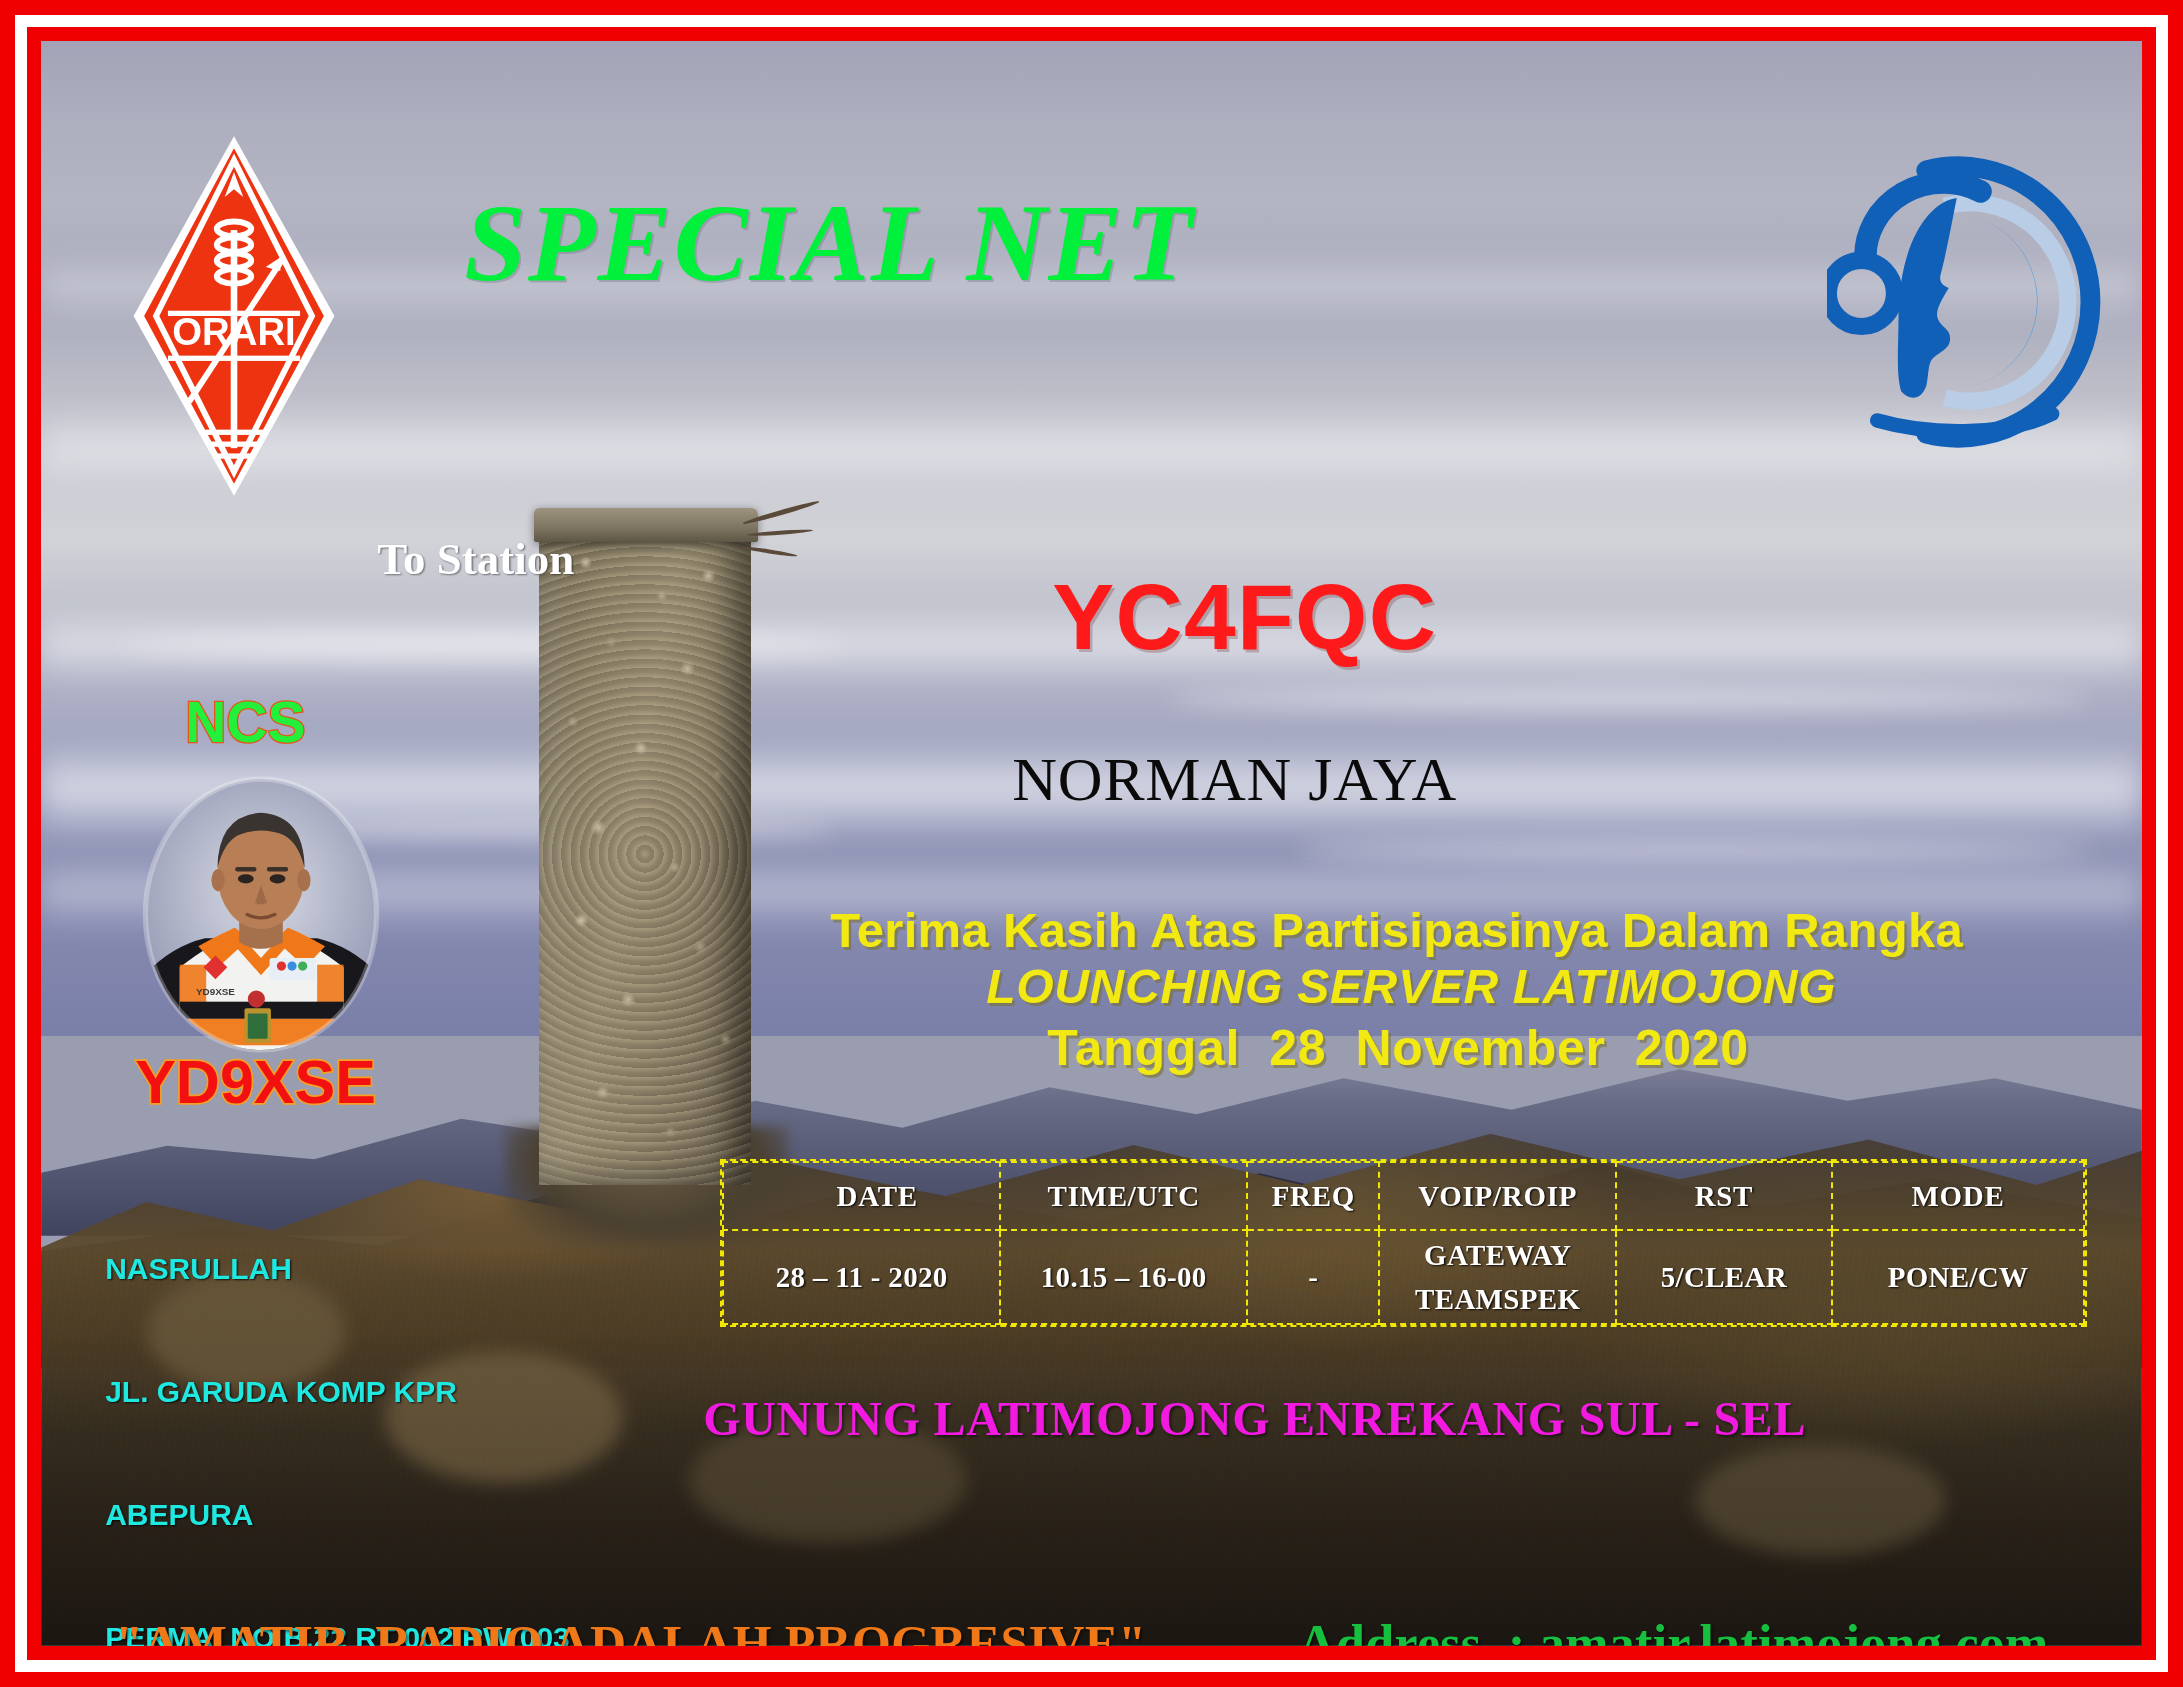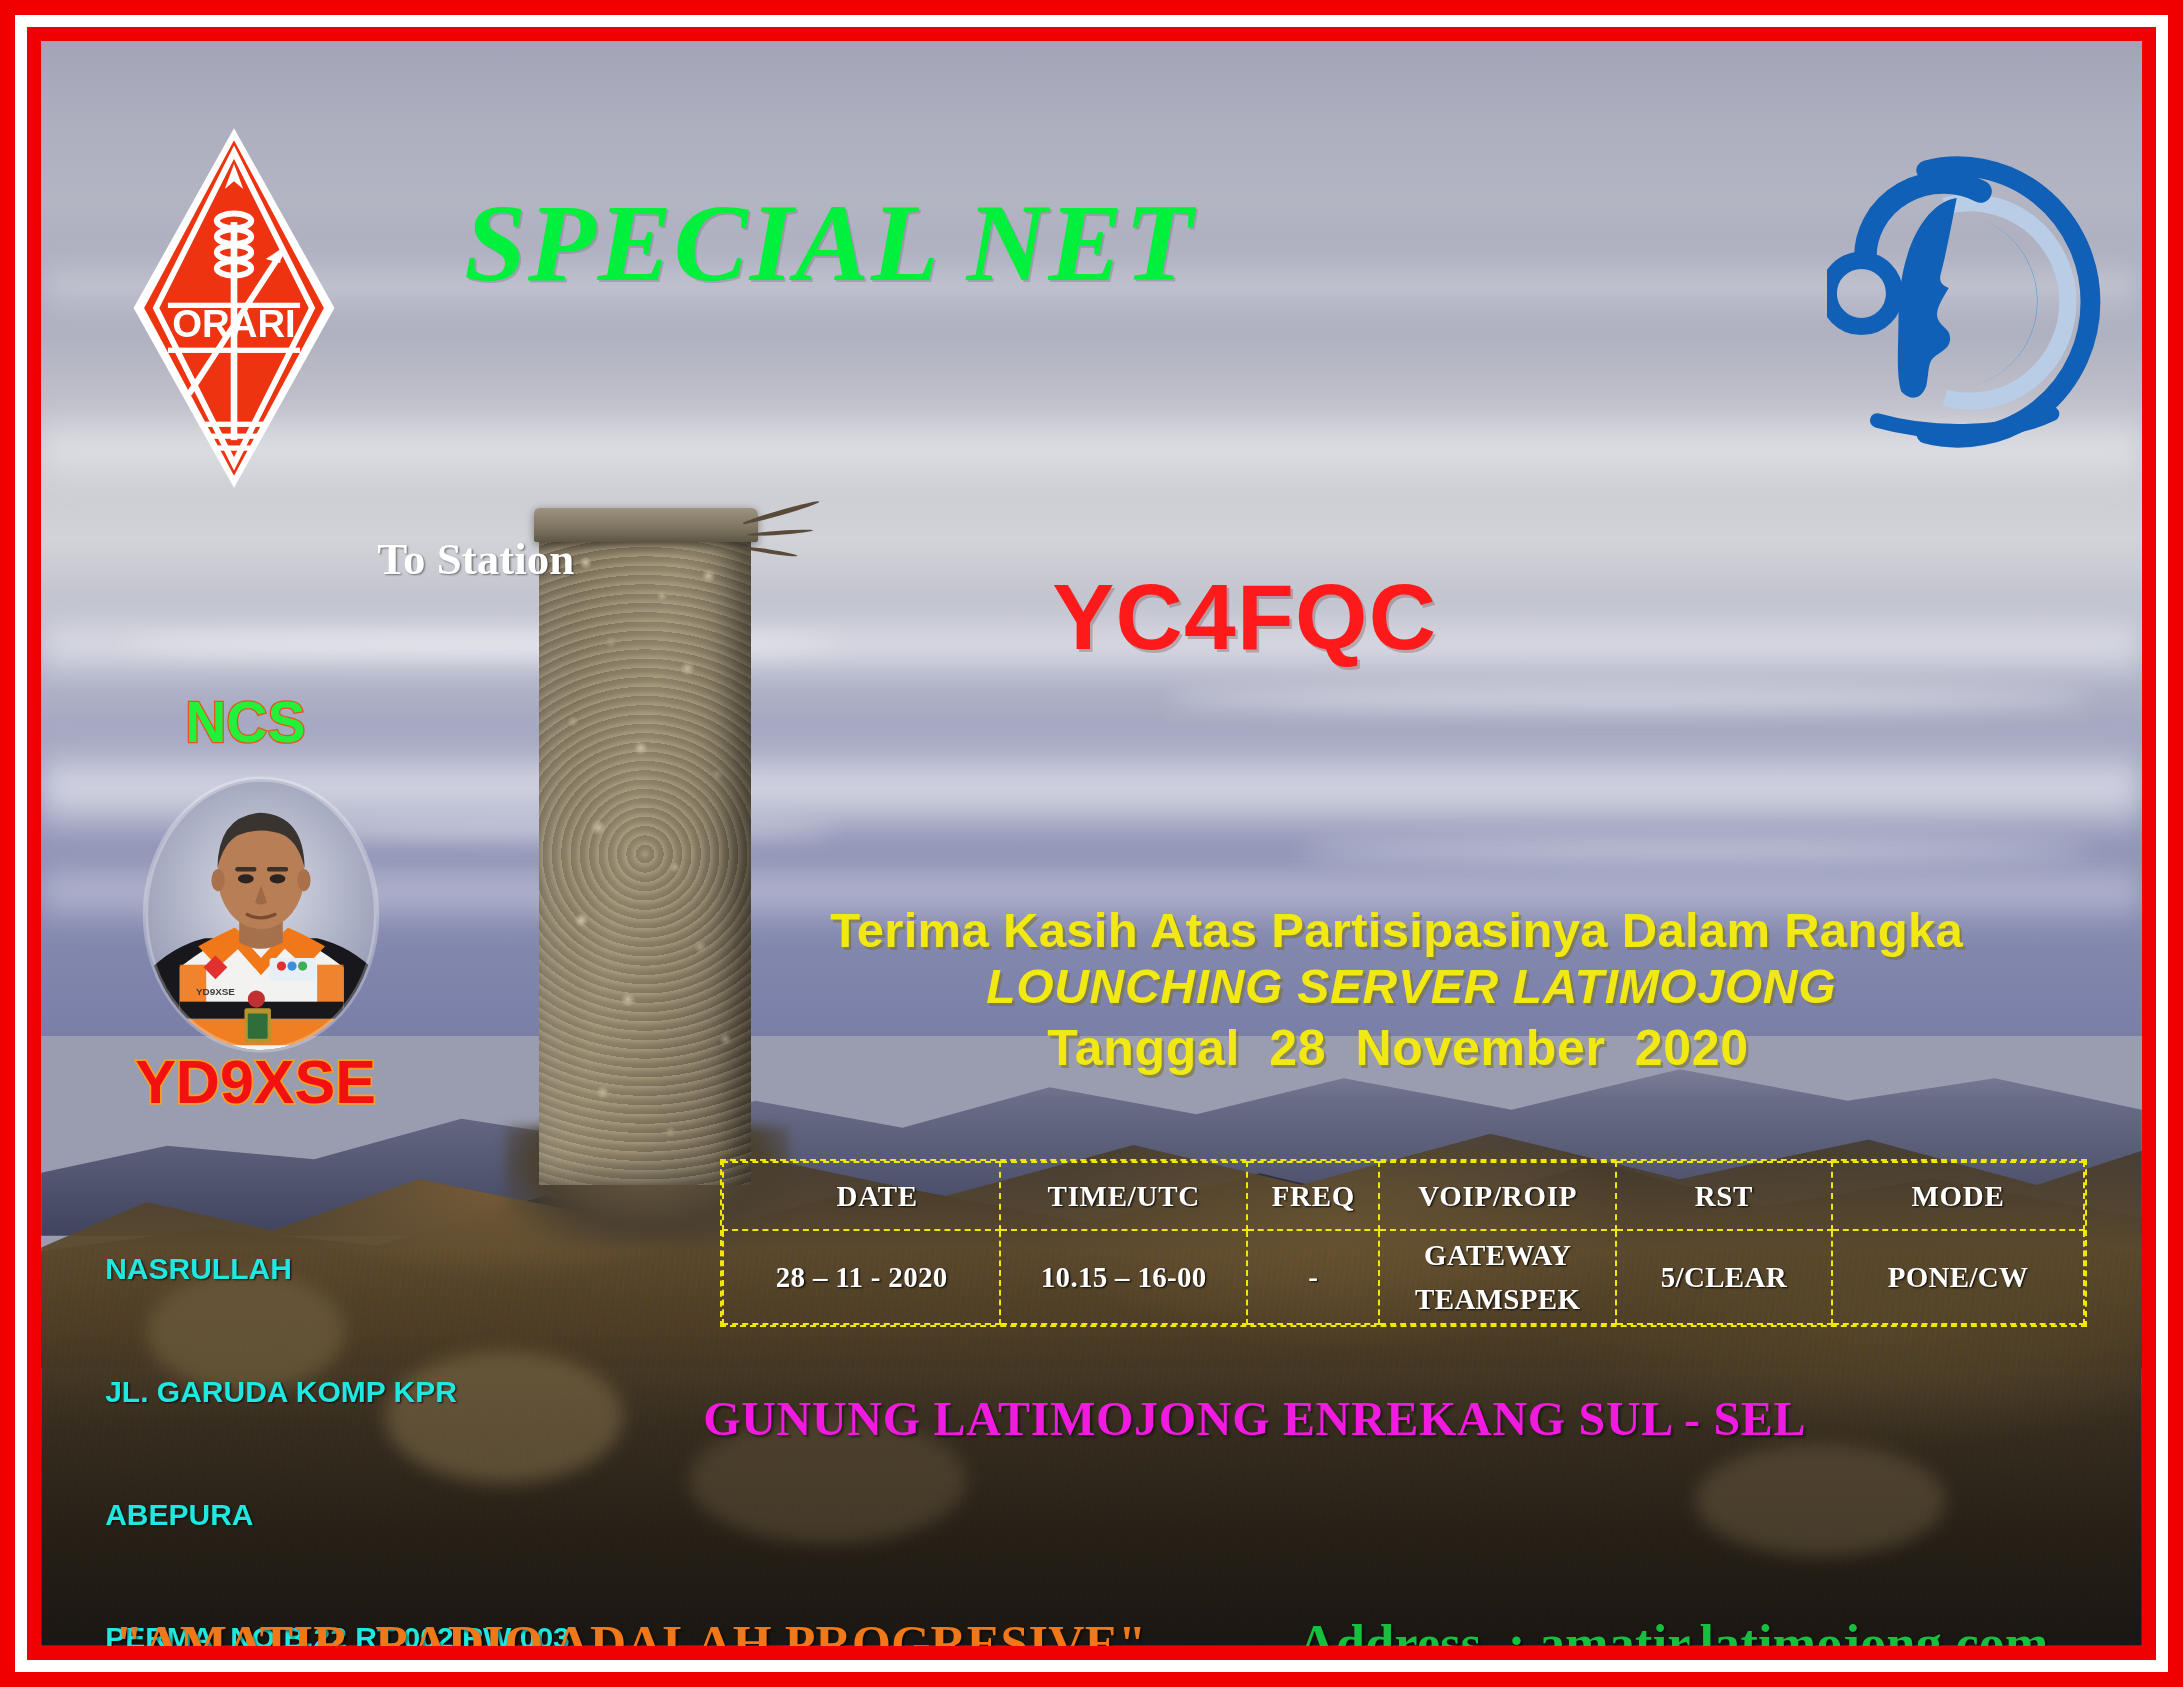--- a/index.html
+++ b/index.html
@@ -227,21 +227,21 @@
   #overlay {
     position: absolute;
     left: 0; top: 0;
     width: 100%;
     height: 100%;
   }
 
   .abs { position: absolute; white-space: pre; }
 
   
-  #orari-logo { position: absolute; left: 87px; top: 82px; width: 212px; height: 370px; }
+  #orari-logo { position: absolute; left: 87px; top: 90px; width: 212px; height: 370px; }
 
   
   #net-logo { position: absolute; left: 1786px; top: 112px; width: 278px; height: 298px; }
 
   
   #title-special-net {
     left: 423px; top: 138px;
     font-family: "Liberation Serif", serif;
     font-style: italic;
     font-weight: bold;
@@ -512,20 +512,21 @@
                        C 104 332, 108 292, 108 250 Z" fill="#1060b8"></path>
 
               <path d="M76 404 C 160 428, 276 426, 340 394" fill="none" stroke="#1060b8" stroke-width="22" stroke-linecap="round"></path>
             </svg>
           </div>
 
           <div class="abs" id="title-special-net">SPECIAL NET</div>
           <div class="abs" id="to-station">To Station</div>
 
           <div class="abs" id="callsign">YC4FQC</div>
+          <div class="abs" id="operator-name">NORMAN JAYA</div>
 
           <div class="abs yellow-line" id="thanks-2">LOUNCHING SERVER LATIMOJONG</div>
           <div class="abs yellow-line" id="thanks-1">Terima Kasih Atas Partisipasinya Dalam Rangka</div>
           <div class="abs yellow-line" id="thanks-3">Tanggal  28  November  2020</div>
 
           <div class="abs" id="ncs-label">NCS</div>
 
           <div id="ncs-photo">
             <svg viewBox="0 0 430 440" width="284" height="291">
               <defs>

